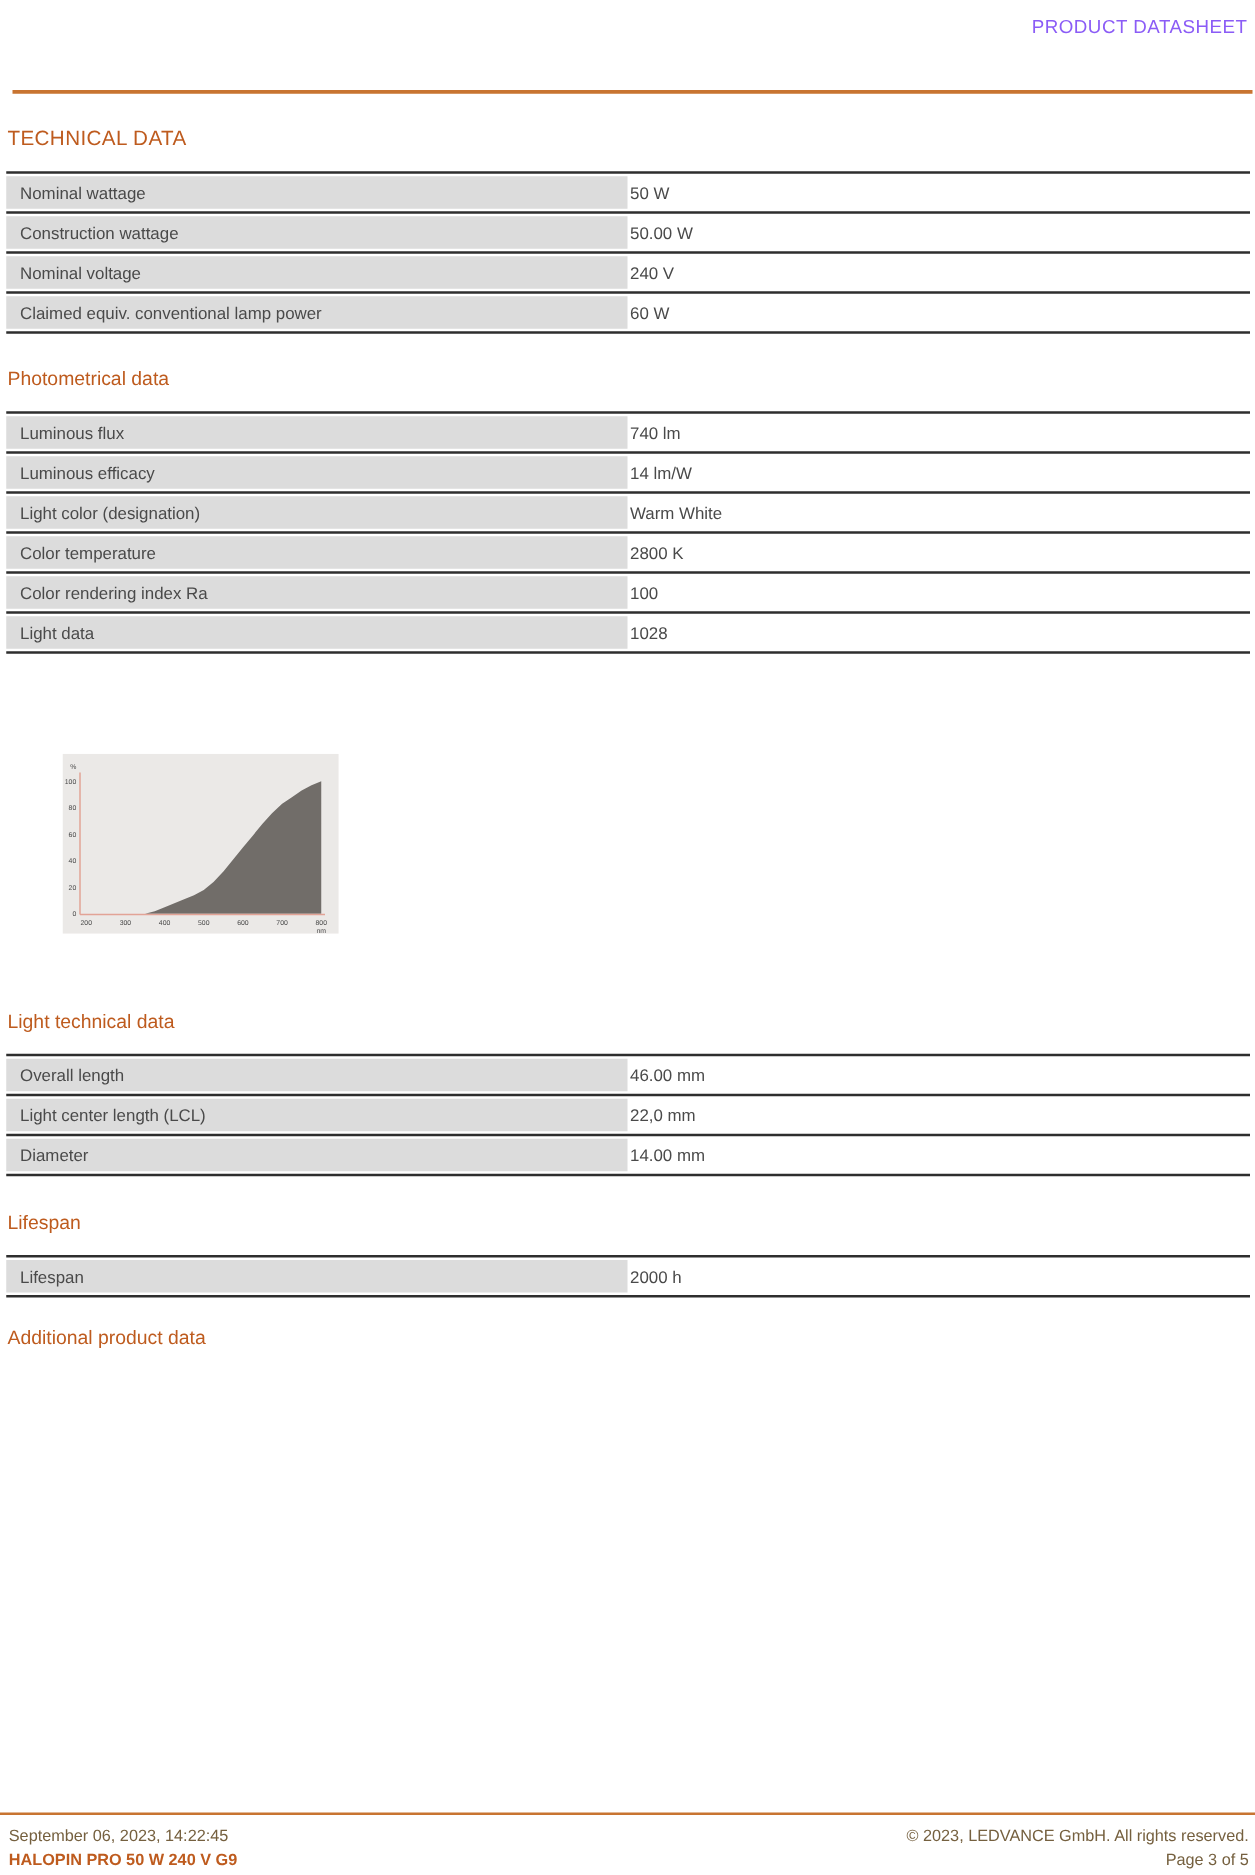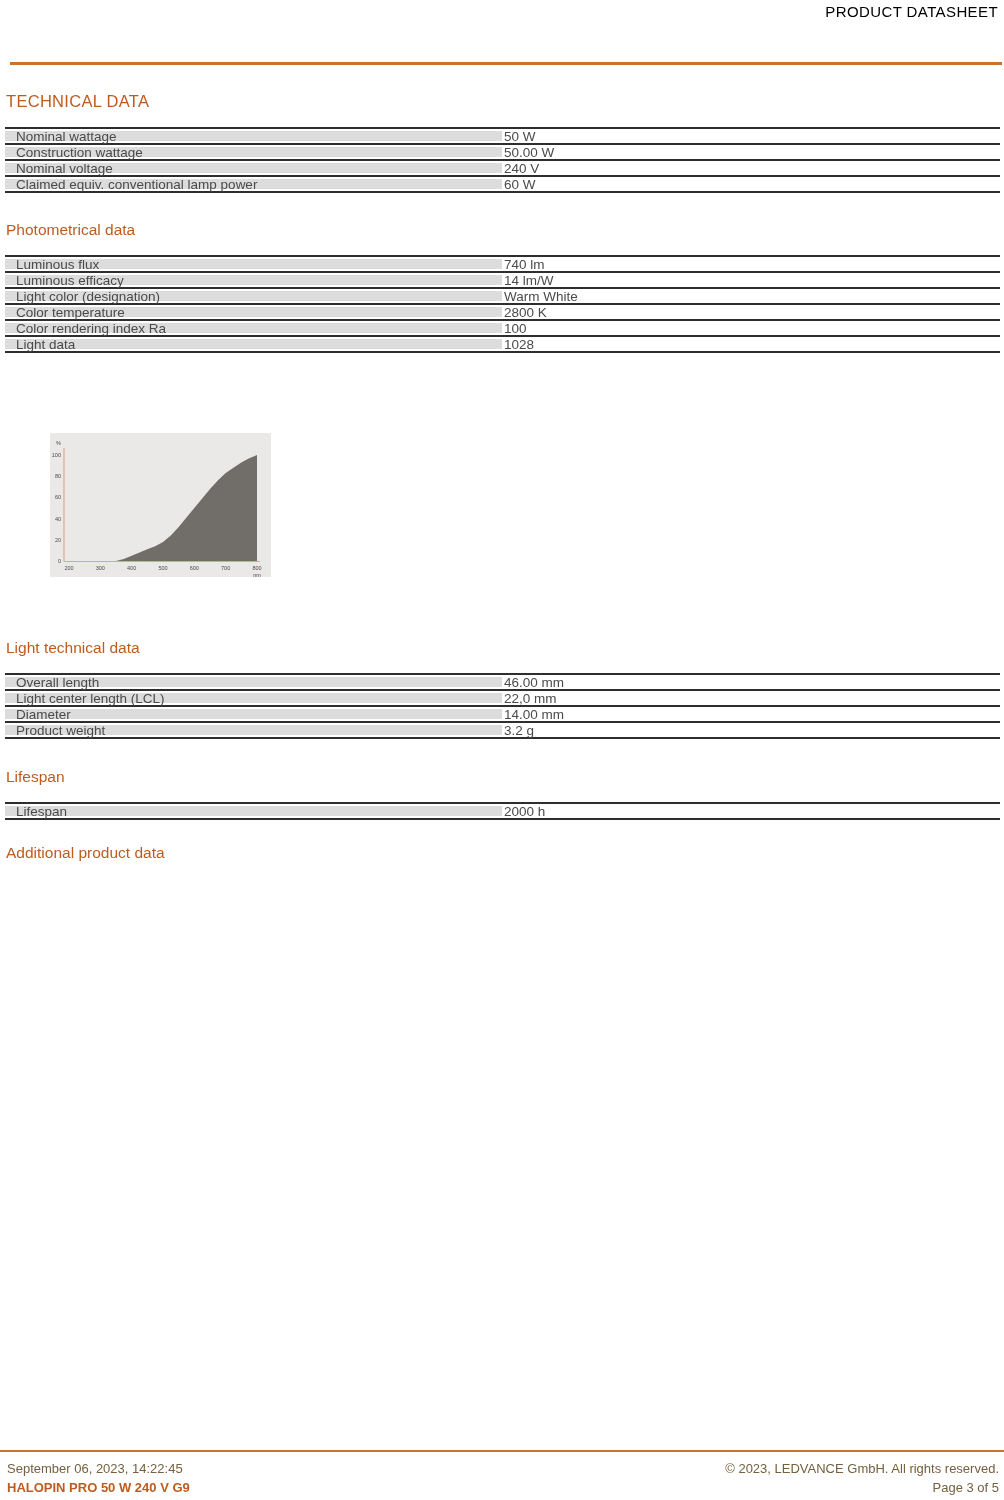--- a/index.html
+++ b/index.html
@@ -6,24 +6,24 @@
   html,body { background:#ffffff; }
   body {
     width:1004px; height:1500px;
     position:relative; overflow:hidden;
     font-family:"Liberation Sans", sans-serif;
     color:#4d4d4d;
   }
   
   .doc-header {
     text-align:right;
-    padding:3px 6px 0 0;
+    padding:13px 6px 0 0;
     font-size:15px;
     letter-spacing:0.4px;
-    color:#000000;
+    color:#8b5cf6;
   }
   .rule-top {
     height:3px; background:#c87431;
     margin:42px 2px 0 10px;
   }
   
   .h1 {
     margin:27px 0 0 6px;
     font-size:16.5px; letter-spacing:0.3px;
     color:#be5b1e;
@@ -35,21 +35,21 @@
   }
   .h2.after-chart { margin-top:62px; }
   .h2.tight { margin-top:24px; }
   
   .dtable {
     margin:16px 4px 0 5px;
     border-top:2px solid #2e2e2e;
   }
   .drow {
     display:flex; align-items:stretch;
-    height:16px;
+    height:32px;
     border-bottom:2px solid #2e2e2e;
   }
   .dlabel {
     width:497px; flex:0 0 497px;
     background:#dcdcdc;
     margin:2px 0;
     display:flex; align-items:center;
     padding-left:11px;
     font-size:13.5px; color:#4a4a4a;
   }
@@ -173,24 +173,20 @@
       <div class="dvalue">46.00 mm</div>
     </div>
     <div class="drow">
       <div class="dlabel">Light center length (LCL)</div>
       <div class="dvalue">22,0 mm</div>
     </div>
     <div class="drow">
       <div class="dlabel">Diameter</div>
       <div class="dvalue">14.00 mm</div>
     </div>
-    <div class="drow">
-      <div class="dlabel">Product weight</div>
-      <div class="dvalue">3.2 g</div>
-    </div>
   </div>
 </div>
 
 <div>
   <div class="h2" style="margin-top:29px">Lifespan</div>
   <div class="dtable">
     <div class="drow">
       <div class="dlabel">Lifespan</div>
       <div class="dvalue">2000 h</div>
     </div>

